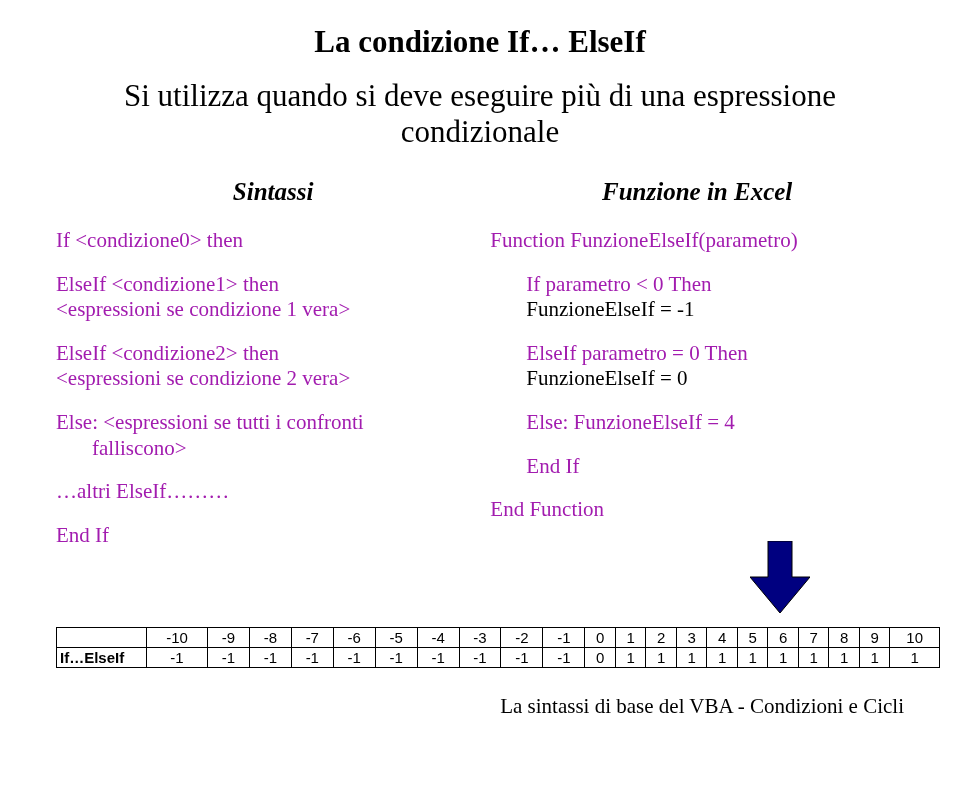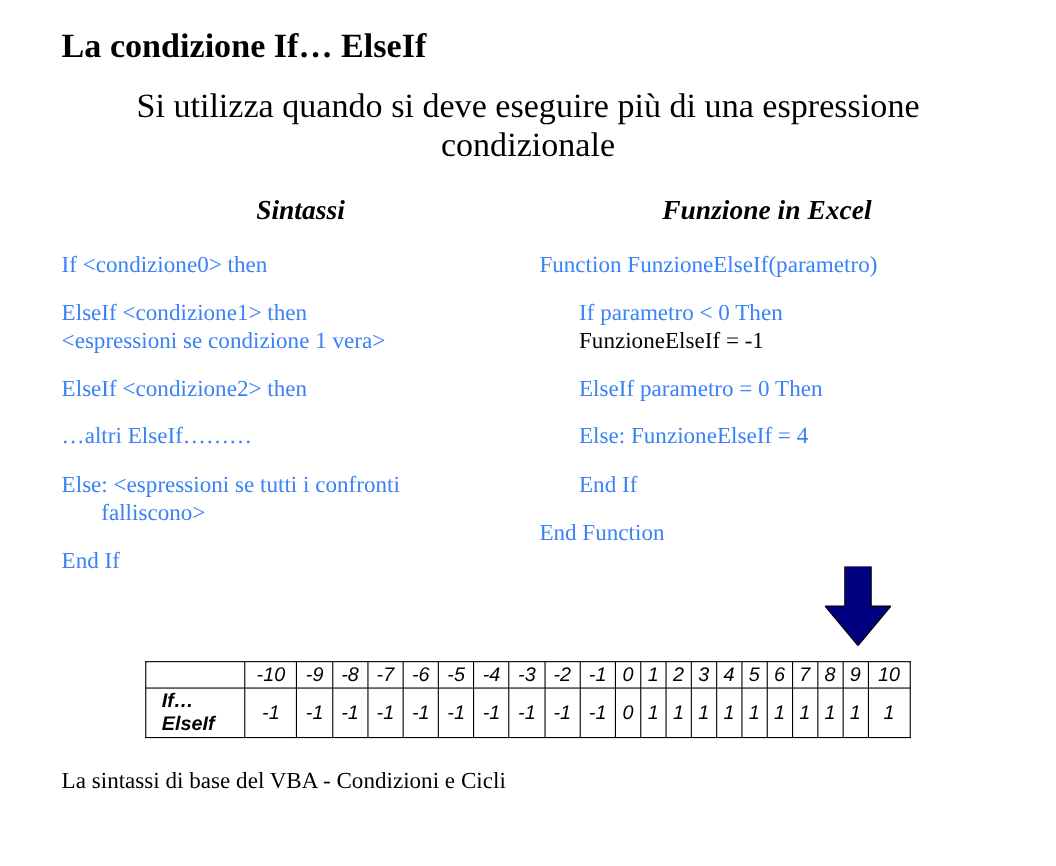--- a/index.html
+++ b/index.html
@@ -9,20 +9,21 @@
     width: 960px;
     height: 787px;
     font-family: "Times New Roman", Times, serif;
     background: #fff;
     color: #000;
   }
   .page {
     padding: 24px 56px 0 56px;
   }
   .title {
+    text-align: center;
     font-size: 31px;
     font-weight: bold;
     margin: 0 0 18px 0;
   }
   .subtitle {
     text-align: center;
     font-size: 31px;
     margin: 0 0 28px 0;
   }
   .columns {
@@ -30,53 +31,52 @@
   }
   .col-left { flex: 1.05; }
   .col-right { flex: 1; }
   .col-header {
     font-style: italic;
     font-weight: bold;
     font-size: 25px;
     text-align: center;
     margin: 0 0 22px 0;
   }
-  .blue { color: #3b82f6; }
+  .blue { color: #a21caf; }
   .group { margin: 0 0 18px 0; font-size: 21px; line-height: 1.22; }
   .indent { margin-left: 36px; }
   .indent2 { margin-left: 36px; }
   .arrow-wrap { margin: 8px 0 0 260px; }
   .arrow-svg { display: block; }
   .table-wrap { margin: 14px 0 0 0; }
   table {
     border-collapse: collapse;
-    width: 696px;
+    width: 884px;
     margin: 8px auto 0 auto;
-    font-size: 18px;
+    font-size: 15px;
     font-family: Arial, Helvetica, sans-serif;
-    font-style: italic;
   }
   th, td {
     border: 1px solid #000;
     text-align: center;
     height: 20px;
     padding: 1px 2px;
     font-weight: normal;
   }
   td.rowhead {
     font-weight: bold;
     width: 90px;
     text-align: left;
-    padding-left: 14px;
+    padding-left: 3px;
   }
   th.stub {
     width: 90px;
   }
   .footer {
-    text-align: left;
+    text-align: right;
     font-size: 21px;
     margin-top: 26px;
   }
 </style>
 </head>
 <body>
 
 <div class="page">
 
   <h1 class="title">La condizione If… ElseIf</h1>
@@ -89,40 +89,42 @@
 
       <div class="group">
         <div class="blue">If  &lt;condizione0&gt; then</div>
       </div>
       <div class="group">
         <div class="blue">ElseIf &lt;condizione1&gt; then</div>
         <div class="blue">&lt;espressioni se condizione 1 vera&gt;</div>
       </div>
       <div class="group">
         <div class="blue">ElseIf &lt;condizione2&gt; then</div>
+        <div class="blue">&lt;espressioni se condizione 2 vera&gt;</div>
       </div>
-      <div class="group blue">…altri ElseIf………</div>
       <div class="group">
         <span class="blue">Else:</span><span class="blue"> &lt;espressioni se tutti i confronti</span>
         <div class="blue indent">falliscono&gt;</div>
       </div>
+      <div class="group blue">…altri ElseIf………</div>
       <div class="group blue">End If</div>
     </div>
 
     <div class="col-right">
       <div class="col-header">Funzione in Excel</div>
 
       <div class="group blue">Function FunzioneElseIf(parametro)</div>
 
       <div class="group indent2">
         <div class="blue">If parametro &lt; 0 Then</div>
         <div>FunzioneElseIf = -1</div>
       </div>
       <div class="group indent2">
         <div class="blue">ElseIf parametro = 0 Then</div>
+        <div>FunzioneElseIf = 0</div>
       </div>
       <div class="group indent2 blue">Else: FunzioneElseIf = 4</div>
       <div class="group indent2 blue">End If</div>
       <div class="group blue">End Function</div>
 
       <div class="arrow-wrap">
         <svg class="arrow-svg" width="60" height="72" viewBox="0 0 60 72">
           <path d="M18 0 H42 V36 H60 L30 72 L0 36 H18 Z" fill="#000080" stroke="#000" stroke-width="1"></path>
         </svg>
       </div>

